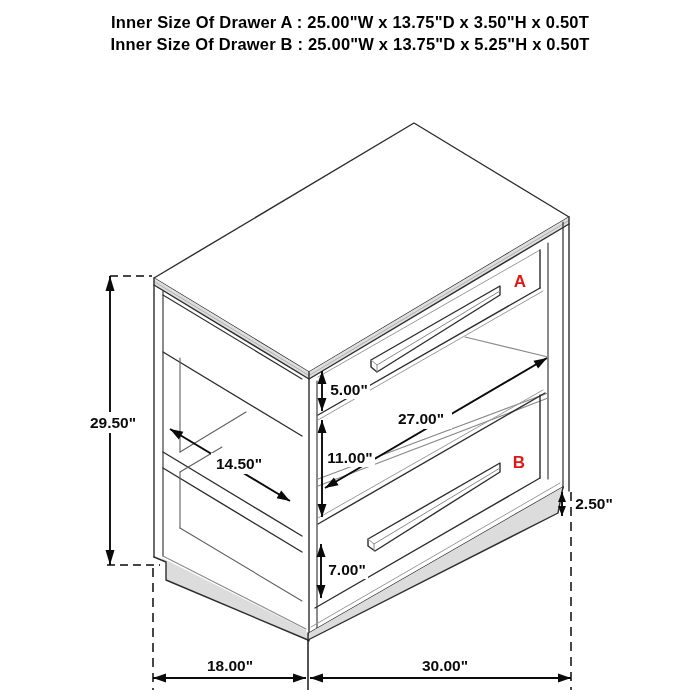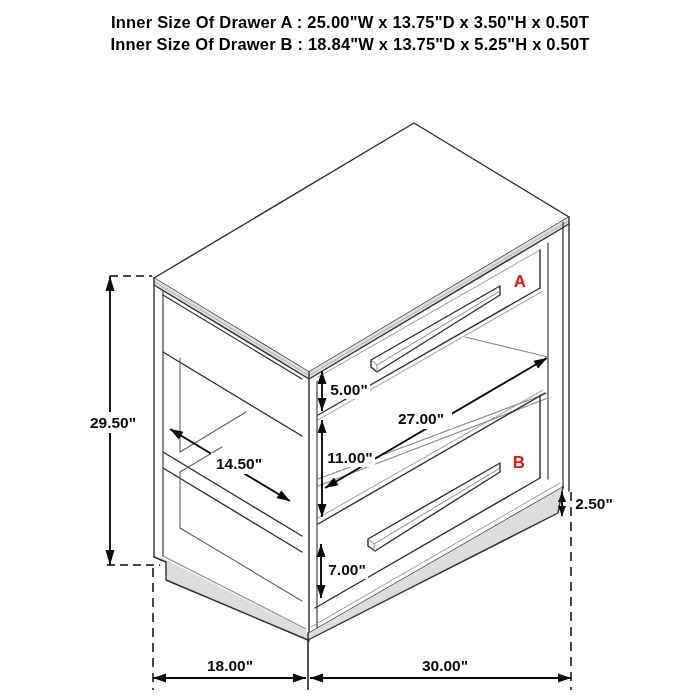--- a/index.html
+++ b/index.html
@@ -23,21 +23,21 @@
     font-size:17px;font-weight:bold;
   }
 </style>
 </head>
 <body>
 
 <div id="stage">
 
   <div id="title-block">
     <div>Inner Size Of Drawer A : 25.00"W x 13.75"D x 3.50"H x 0.50T</div>
-    <div>Inner Size Of Drawer B : 18.84"W x 13.75"D x 5.25"H x 0.50T</div>
+    <div>Inner Size Of Drawer B : 25.00"W x 13.75"D x 5.25"H x 0.50T</div>
   </div>
 
   <svg id="drawing-svg" width="700" height="700" viewBox="0 0 700 700">
 
     <g stroke="#2d2d2d" stroke-width="1.4" fill="none" stroke-linejoin="round" stroke-linecap="round">
 
       <polygon points="154,278 414,123 569,217 309,372" fill="#ffffff"></polygon>
       <polygon points="154,278 309,372 569,217 569,224 309,379 154,285" fill="#dedede" stroke="none"></polygon>
       <path d="M154,281.5 L309,375.5 L569,220.5" stroke="#a8a8a8" stroke-width="0.9"></path>
       <path d="M154,285 L309,379 L569,224"></path>

